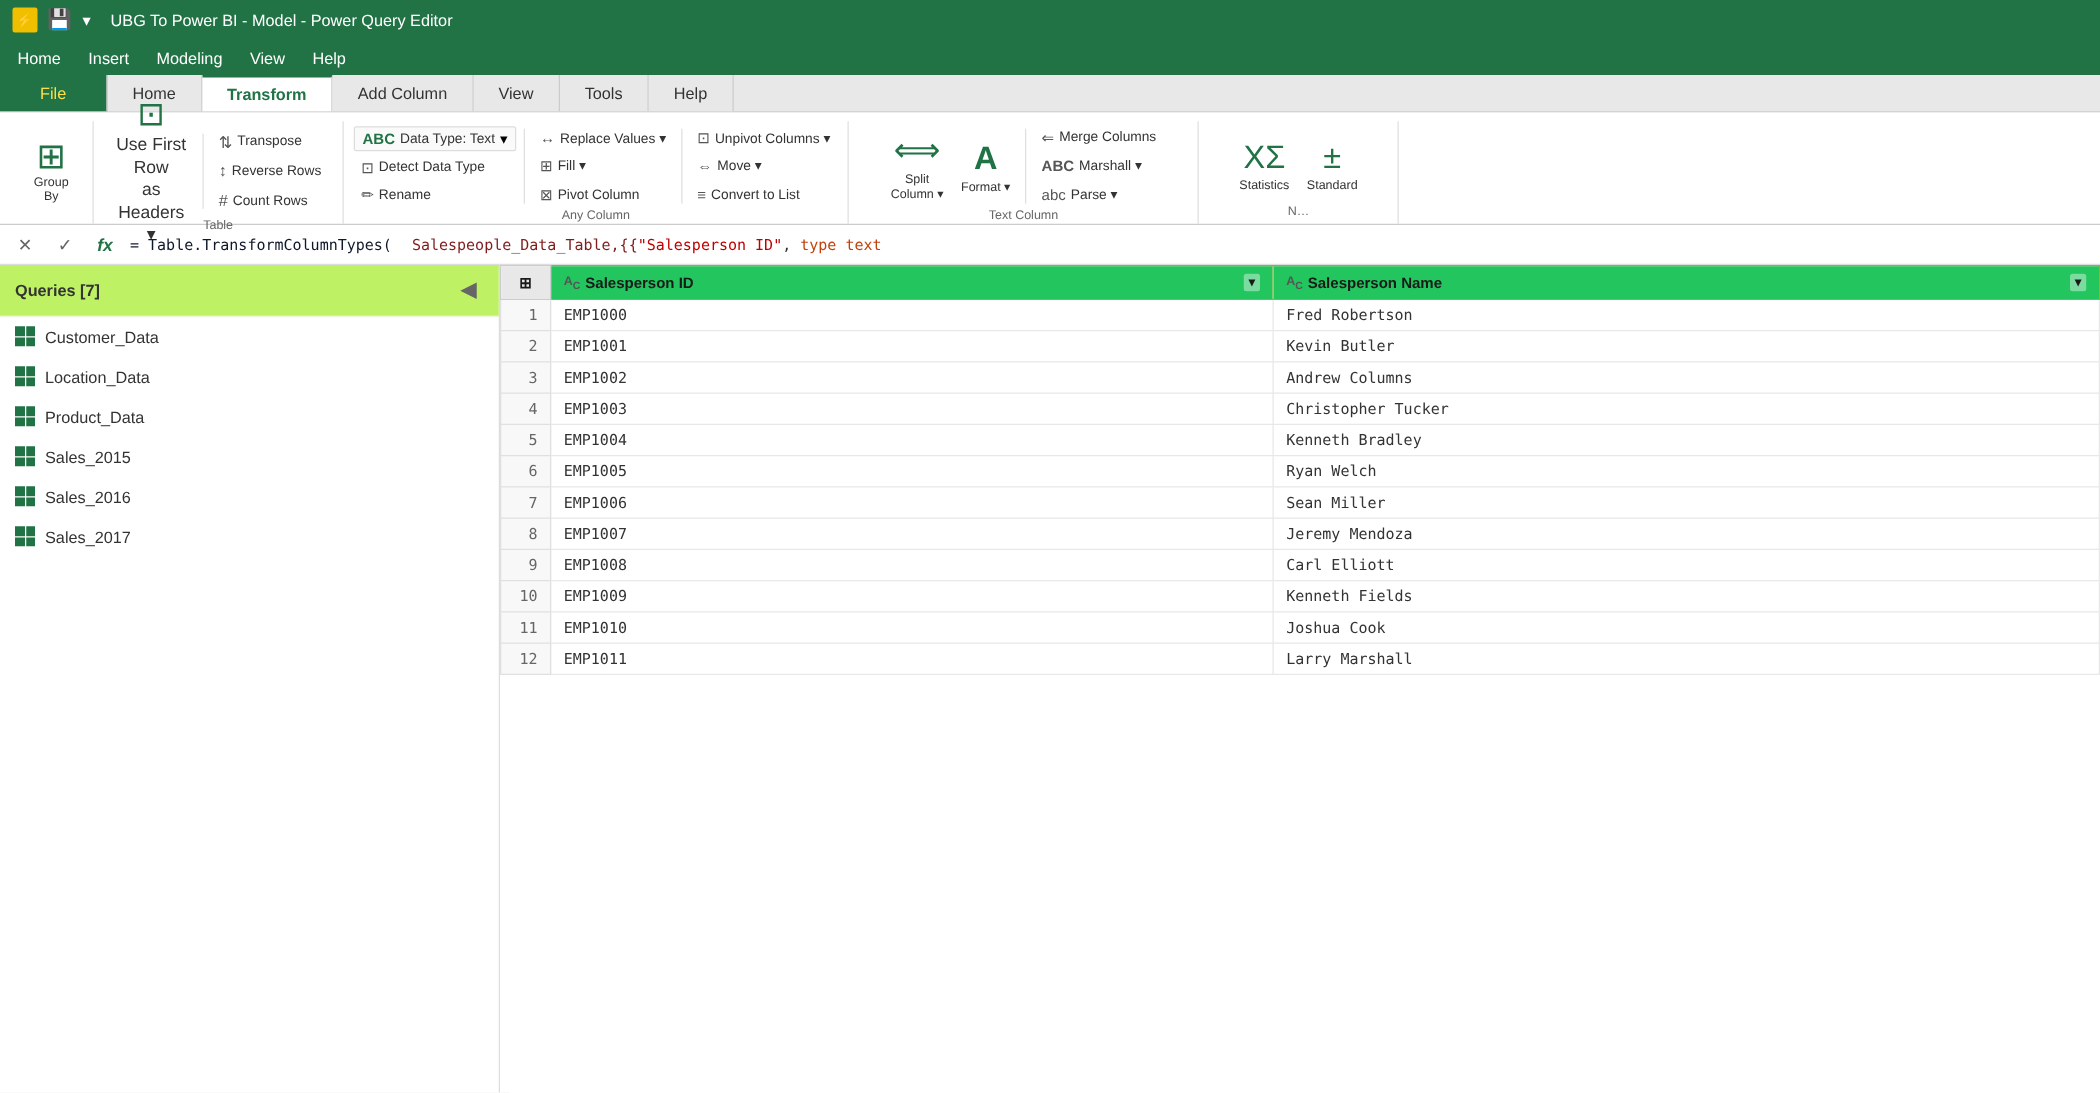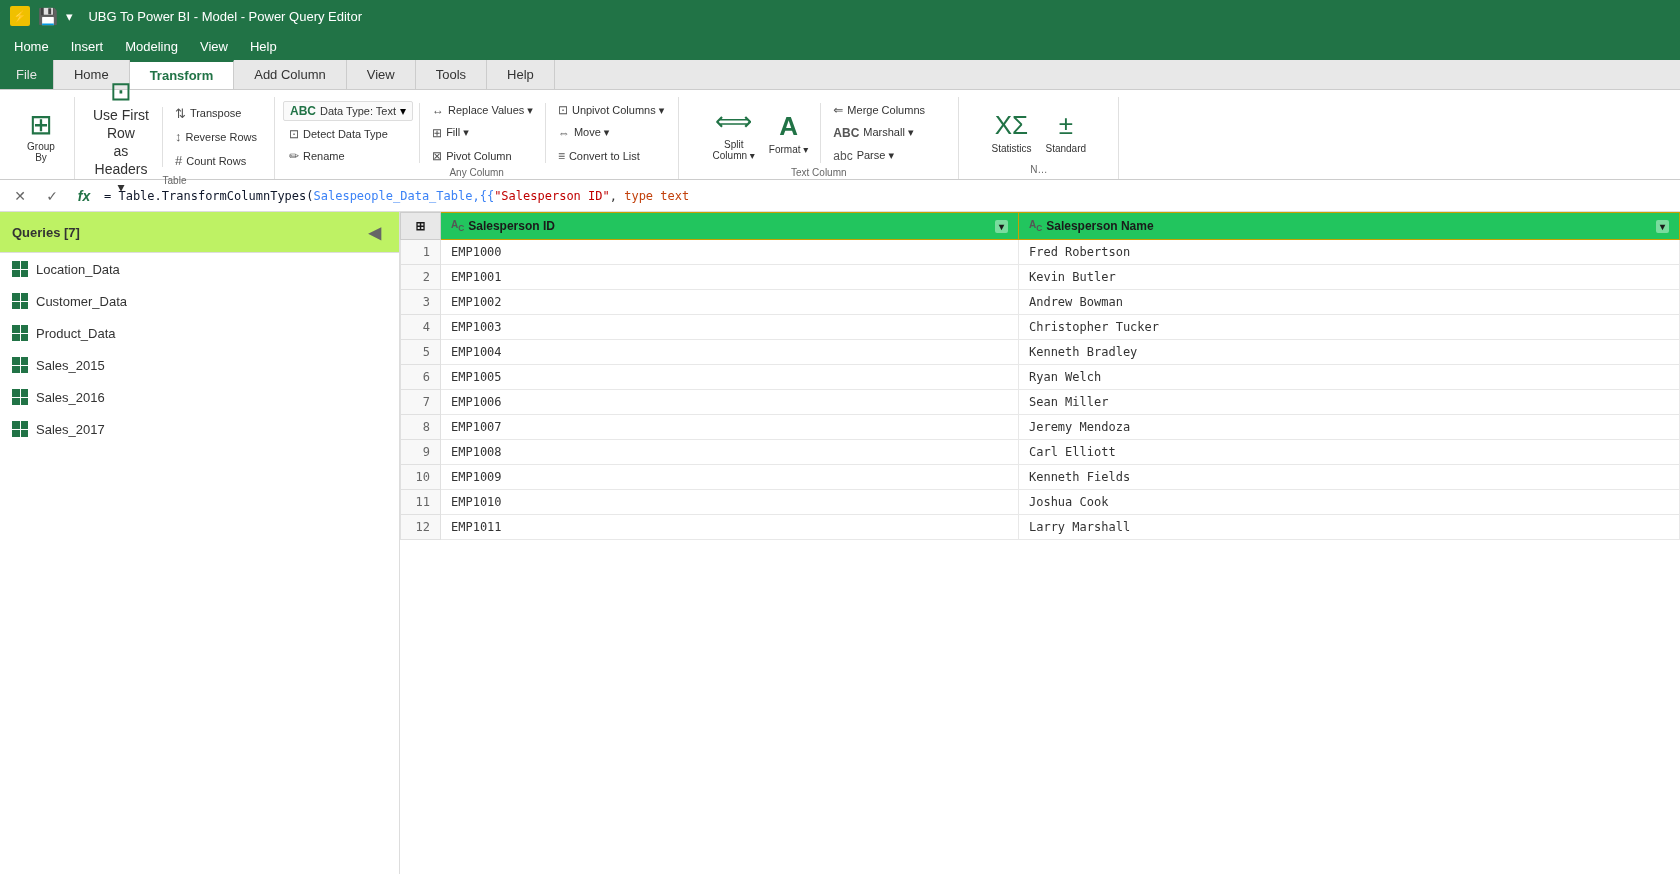--- a/index.html
+++ b/index.html
@@ -61,22 +61,22 @@
       color: #333;
     }
     .tab.active {
       background: white;
       border-top: 2px solid #217346;
       color: #217346;
       font-weight: 600;
     }
     .tab-file {
       background: #217346;
-      color: #e5e5e5;
-      padding: 0 16px;
+      color: #fde047;
+      padding: 0 32px;
       display: flex;
       align-items: center;
       font-size: 13px;
       cursor: pointer;
     }
 
     
     .ribbon {
       background: white;
       border-bottom: 1px solid #ccc;
@@ -441,49 +441,49 @@
     <div class="ribbon-group-label">N…</div>
   </div>
 
 </div>
 
 <div class="formula-bar">
   <div class="formula-bar-btn">✕</div>
   <div class="formula-bar-btn">✓</div>
   <div class="formula-bar-btn" style="font-style:italic; font-weight:bold; color:#217346;">fx</div>
   <div class="formula-text">
-    <span style="color:#0f172a;">= Table.TransformColumnTypes(</span><span style="color:#3b82f6;">Salespeople_Data_Table,{{</span><span style="color:#c00000;">"Salesperson ID"</span><span style="color:#333;">, </span><span style="color:#c2410c;">type text</span>
+    <span style="color:#0f172a;">= Table.TransformColumnTypes(</span><span style="color:#7f1d1d;margin-left:16px;">Salespeople_Data_Table,{{</span><span style="color:#c00000;">"Salesperson ID"</span><span style="color:#333;">, </span><span style="color:#c2410c;">type text</span>
   </div>
 </div>
 
 <div class="main-area">
 
   <div class="sidebar">
     <div class="sidebar-header">
       <span>Queries [7]</span>
       <div class="sidebar-toggle">◀</div>
     </div>
     <div class="query-list">
       <div class="query-item">
         <div class="table-icon">
             <span></span>
             <span></span>
             <span></span>
             <span></span>
           </div>
-        <span>Location_Data</span>
+        <span>Customer_Data</span>
       </div>
       <div class="query-item">
         <div class="table-icon">
             <span></span>
             <span></span>
             <span></span>
             <span></span>
           </div>
-        <span>Customer_Data</span>
+        <span>Location_Data</span>
       </div>
       <div class="query-item">
         <div class="table-icon">
             <span></span>
             <span></span>
             <span></span>
             <span></span>
           </div>
         <span>Product_Data</span>
       </div>
@@ -549,21 +549,21 @@
     <td>Fred Robertson</td>
   </tr>
           <tr>
     <td class="row-num">2</td>
     <td>EMP1001</td>
     <td>Kevin Butler</td>
   </tr>
           <tr>
     <td class="row-num">3</td>
     <td>EMP1002</td>
-    <td>Andrew Bowman</td>
+    <td>Andrew Columns</td>
   </tr>
           <tr>
     <td class="row-num">4</td>
     <td>EMP1003</td>
     <td>Christopher Tucker</td>
   </tr>
           <tr>
     <td class="row-num">5</td>
     <td>EMP1004</td>
     <td>Kenneth Bradley</td>

